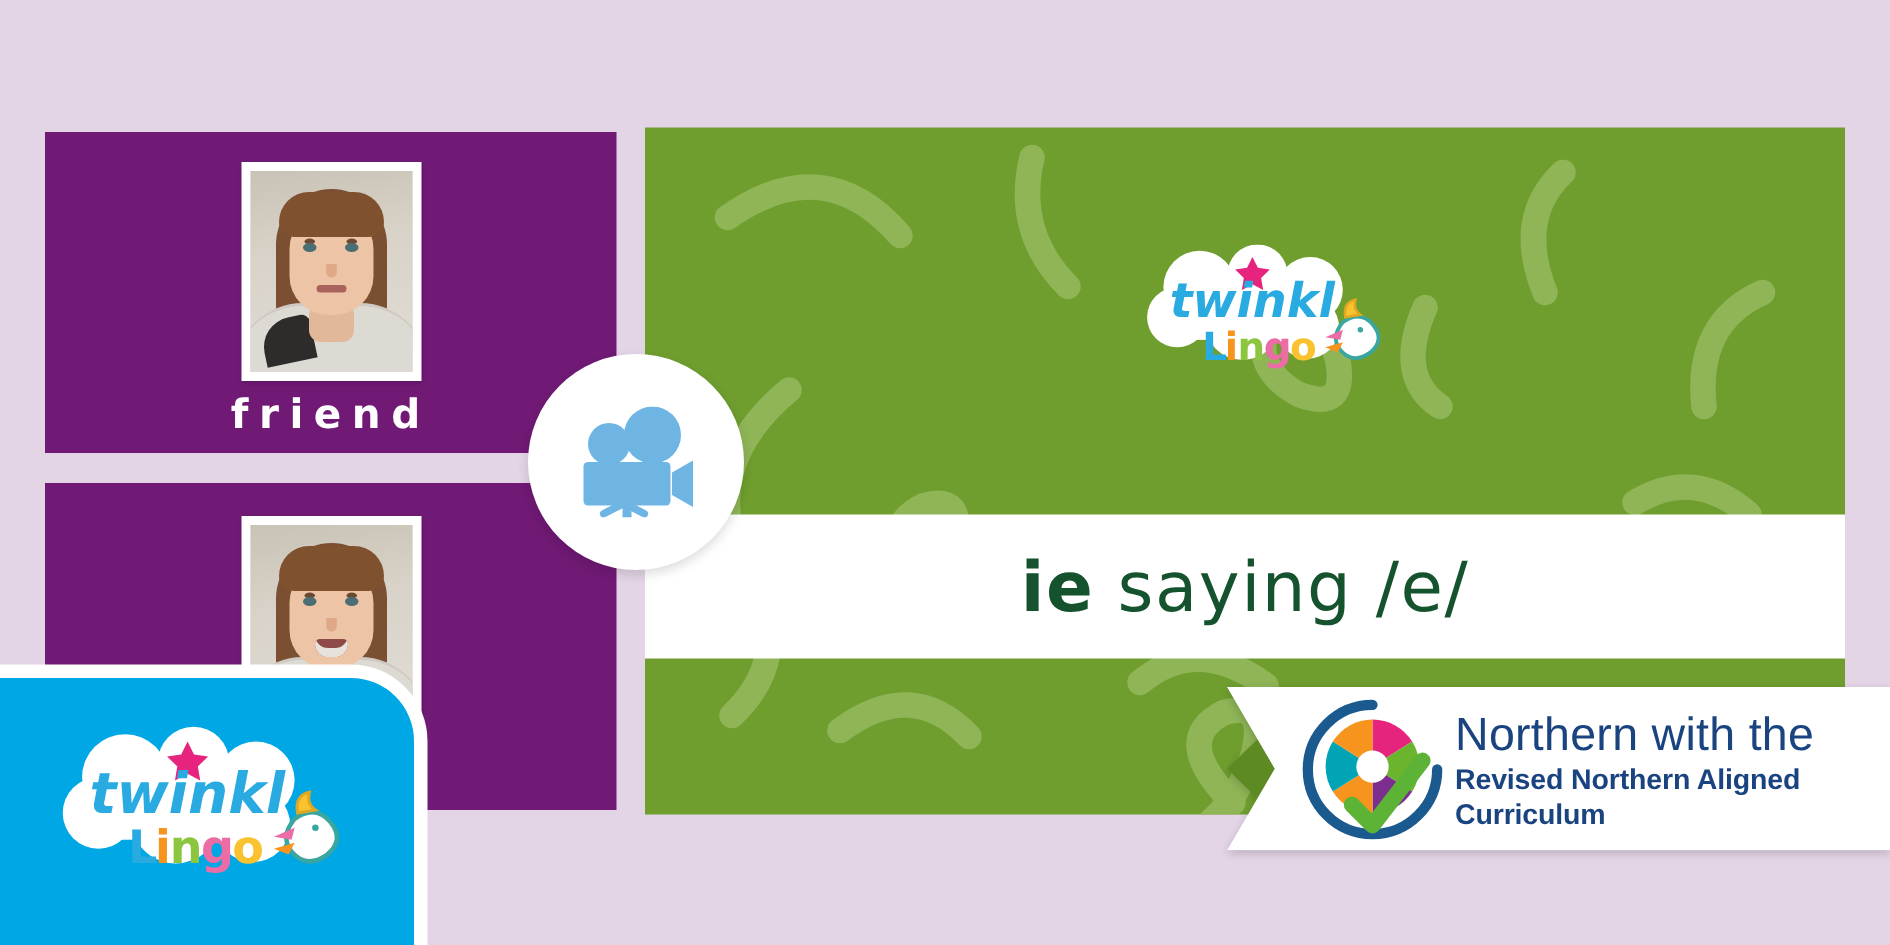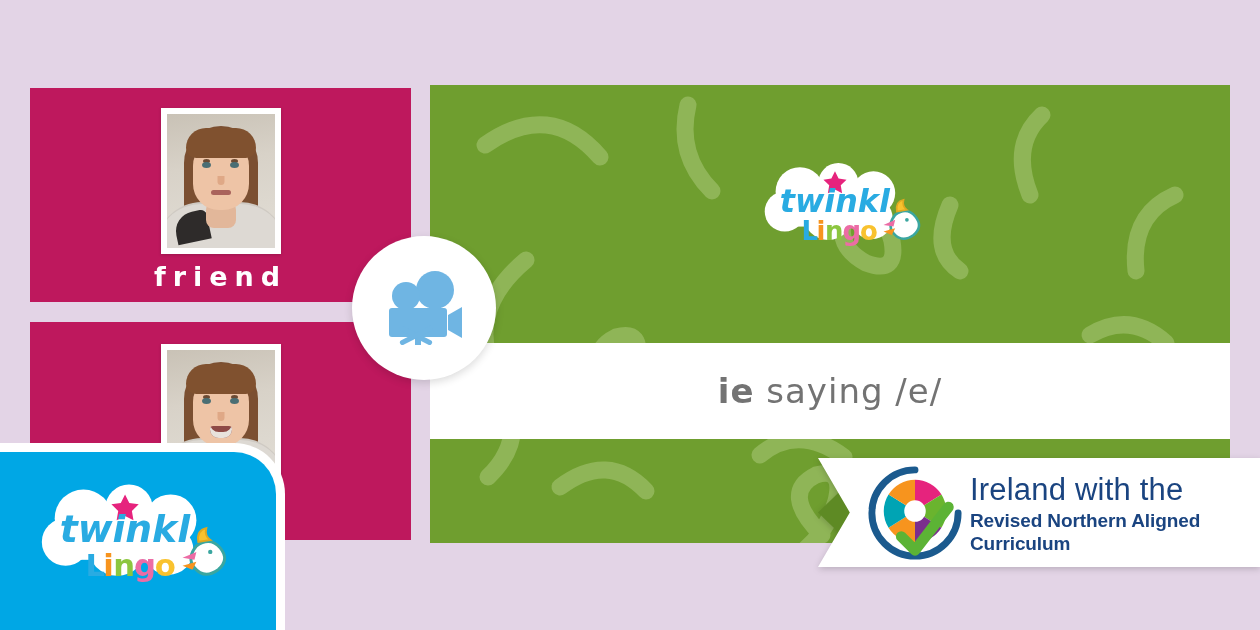--- a/index.html
+++ b/index.html
@@ -18,21 +18,21 @@
     height: 630px;
     background: #e3d4e6;
     overflow: hidden;
   }
 
   
   .word-card {
     position: absolute;
     left: 30px;
     width: 381px;
-    background: #be185d;
+    background: #701a75;
     overflow: hidden;
   }
   #card-1 { top: 88px; height: 214px; }
   #card-2 { top: 322px; height: 218px; }
 
   .photo-frame {
     position: absolute;
     left: 50%;
     transform: translateX(-50%);
     background: #ffffff;
@@ -187,22 +187,22 @@
     top: 258px;
     height: 96px;
     background: #ffffff;
     display: flex;
     align-items: center;
     justify-content: center;
     z-index: 5;
   }
   #phoneme-text {
     font-family: "DejaVu Sans", sans-serif;
-    color: #737373;
-    font-size: 34px;
+    color: #14532d;
+    font-size: 46px;
     letter-spacing: 1px;
     white-space: nowrap;
   }
   #phoneme-text .gr { font-weight: 700; }
   #phoneme-text .rest { font-weight: 400; }
 
   
   .lingo-logo { position: relative; }
   .lingo-logo svg { display: block; }
 
@@ -454,18 +454,18 @@
           <path d="M0 32 A32 32 0 0 1 -27 17 L0 0 Z" fill="#f7941e"></path>
           <path d="M-27 17 A32 32 0 0 1 -27 -17 L0 0 Z" fill="#00a4b4"></path>
           <path d="M-27 -17 A32 32 0 0 1 0 -32 L0 0 Z" fill="#f7941e"></path>
           <circle cx="0" cy="0" r="11" fill="#ffffff"></circle>
         </g>
         <path d="M36 74 L50 88 L84 44" fill="none" stroke="#5cb335" stroke-width="11" stroke-linecap="round" stroke-linejoin="round"></path>
       </svg>
     </div>
 
     <div class="banner-text">
-      <div class="banner-line-1">Ireland with the</div>
+      <div class="banner-line-1">Northern with the</div>
       <div class="banner-line-2">Revised Northern Aligned Curriculum</div>
     </div>
   </div>
 
 </div>
 
 </body></html>

